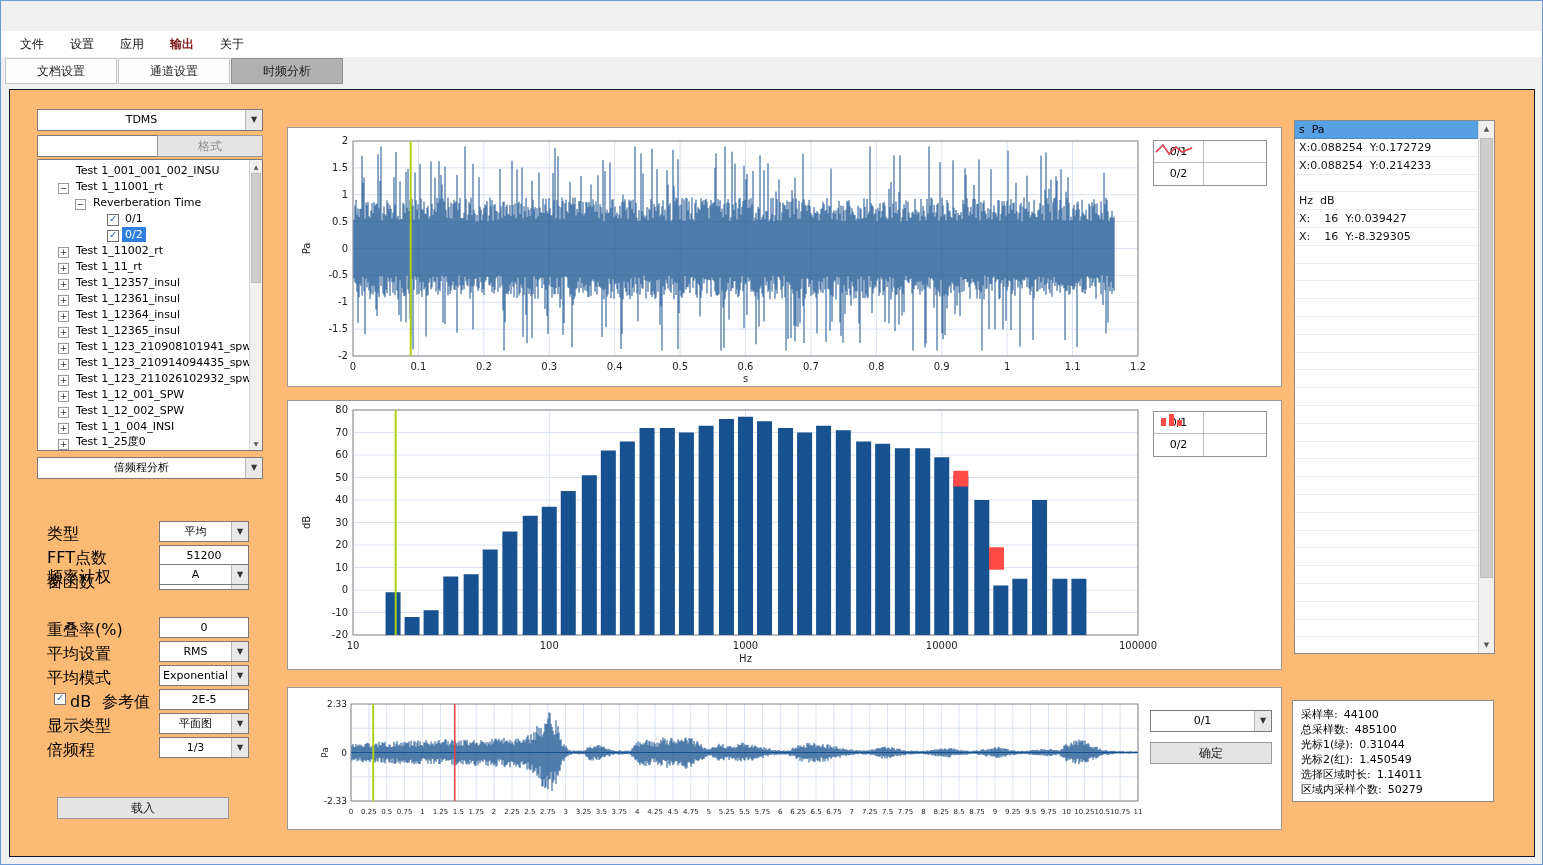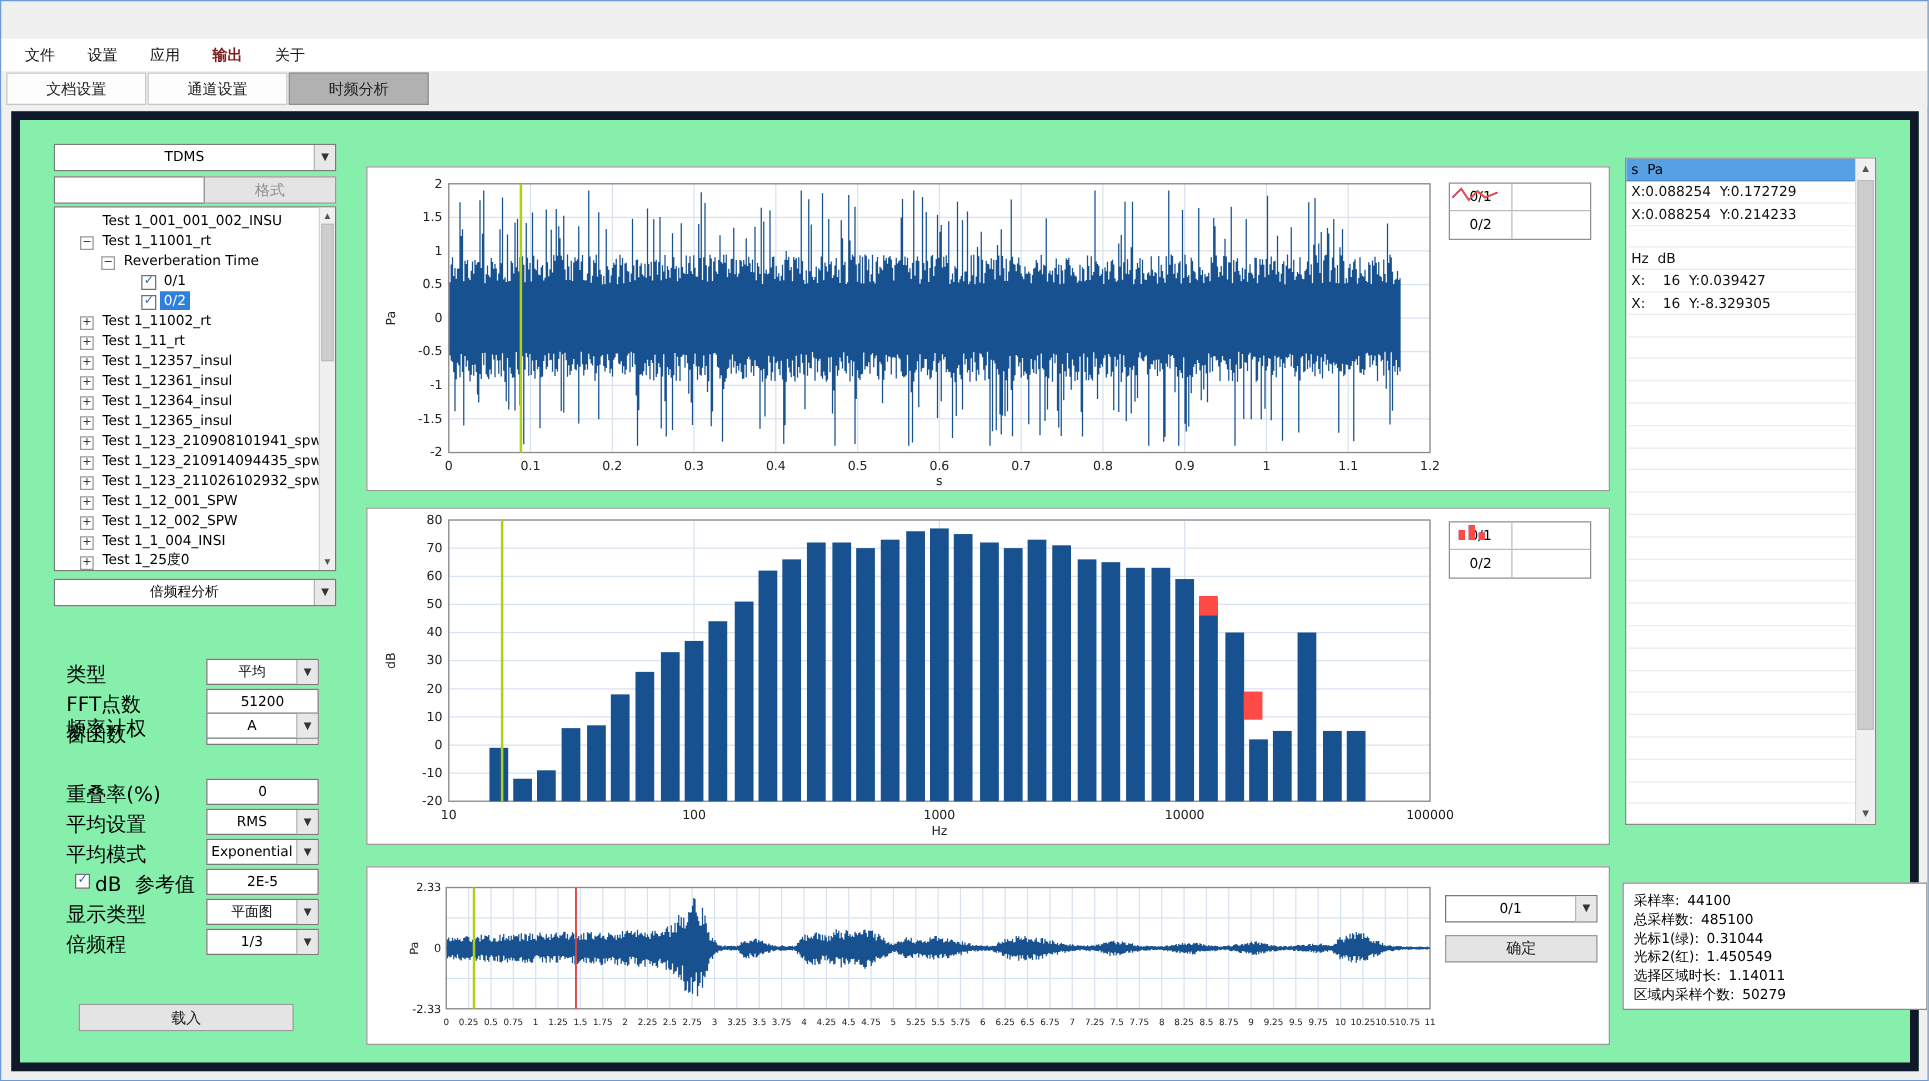--- a/index.html
+++ b/index.html
@@ -21,21 +21,21 @@
   .menubar{position:absolute;left:0;top:30px;right:0;height:26px;background:#ffffff;display:flex;align-items:center;padding-left:6px;}
   .menu-item{padding:4px 13px;font-size:12px;color:#111;}
   .menu-item.disabled{color:#7f1d1d;font-weight:bold;}
 
   
   .tabbar{position:absolute;left:0;top:56px;right:0;height:28px;background:#f0f0f0;display:flex;padding-left:4px;}
   .tab{min-width:112px;height:26px;margin-top:1px;margin-right:1px;line-height:24px;text-align:center;font-size:12px;background:#fdfdfd;border:1px solid #c6c6c6;color:#222;}
   .tab.active{background:#b1b1b1;border-color:#8f8f8f;}
 
   
-  .main{position:absolute;left:8px;top:88px;width:1526px;height:768px;border:7px solid #0f172a;background:#86efac;}
+  .main{position:absolute;left:8px;top:88px;width:1526px;height:768px;border:1px solid #0f172a;background:#fdba74;}
 
   
   .combo{position:absolute;height:22px;background:#fff;border:1px solid #7a7a7a;display:flex;}
   .combo-value{flex:1;text-align:center;font-size:11px;line-height:19px;color:#000;overflow:hidden;white-space:nowrap;}
   .combo-arrow{width:17px;flex:none;background:#e8e8e8;border-left:1px solid #b5b5b5;text-align:center;font-size:8px;line-height:19px;color:#333;}
   .btn{position:absolute;background:#e4e4e4;border:1px solid #9a9a9a;font-size:12px;color:#222;text-align:center;line-height:20px;}
   input.field{border:1px solid #7a7a7a;text-align:center;font-size:11px;font-family:inherit;background:#fff;color:#000;}
 
   
   #fmt-combo{left:27px;top:19px;width:226px;}
@@ -71,30 +71,30 @@
   #panel-bot{left:277px;top:597px;width:995px;height:143px;}
   .chart-panel svg{position:absolute;left:0;top:0;}
   .legend{position:absolute;left:865px;width:114px;background:#fff;border:1px solid #909090;}
   #legend-top{top:12px;}
   #legend-mid{top:10px;}
   .legend-row{height:22px;display:flex;border-bottom:1px solid #bcbcbc;}
   .legend-row:last-child{border-bottom:none;}
   .legend-label{width:50px;flex:none;border-right:1px solid #bcbcbc;text-align:center;line-height:22px;font-size:11px;color:#000;}
   .legend-icon{flex:1;display:flex;align-items:center;justify-content:center;}
   #bot-combo{left:862px;top:22px;width:122px;}
-  #confirm-btn{left:862px;top:54px;width:122px;height:22px;font-family:Liberation Mono, monospace;}
+  #confirm-btn{left:862px;top:54px;width:122px;height:22px;}
 
   
   #meas-wrap{position:absolute;left:1284px;top:30px;width:201px;height:534px;background:#fff;border:1px solid #8a8a8a;}
   #meas-list{position:absolute;left:0;top:0;right:16px;bottom:0;overflow:hidden;}
   .list-row{height:17.8px;line-height:17.8px;font-size:11px;padding-left:4px;white-space:pre;border-bottom:1px solid #ececec;color:#111;overflow:hidden;}
   .list-row.header{background:#58a0e4;border-bottom:1px solid #4a8cc8;color:#000;}
   #meas-scroll{width:16px;}
   #meas-scroll .sb-btn{height:16px;line-height:16px;font-size:7px;}
-  #stats-box{position:absolute;left:1282px;top:610px;width:244px;height:102px;background:#fff;border:1px solid #8a8a8a;padding:6px 8px;}
+  #stats-box{position:absolute;left:1282px;top:610px;width:202px;height:102px;background:#fff;border:1px solid #8a8a8a;padding:6px 8px;}
   .stat-row{display:flex;font-size:11px;height:15px;line-height:15px;color:#000;white-space:nowrap;}
   .stat-label{margin-right:6px;}
 </style>
 </head>
 <body>
 
 <div class="window">
 
 
   <div class="menubar">

